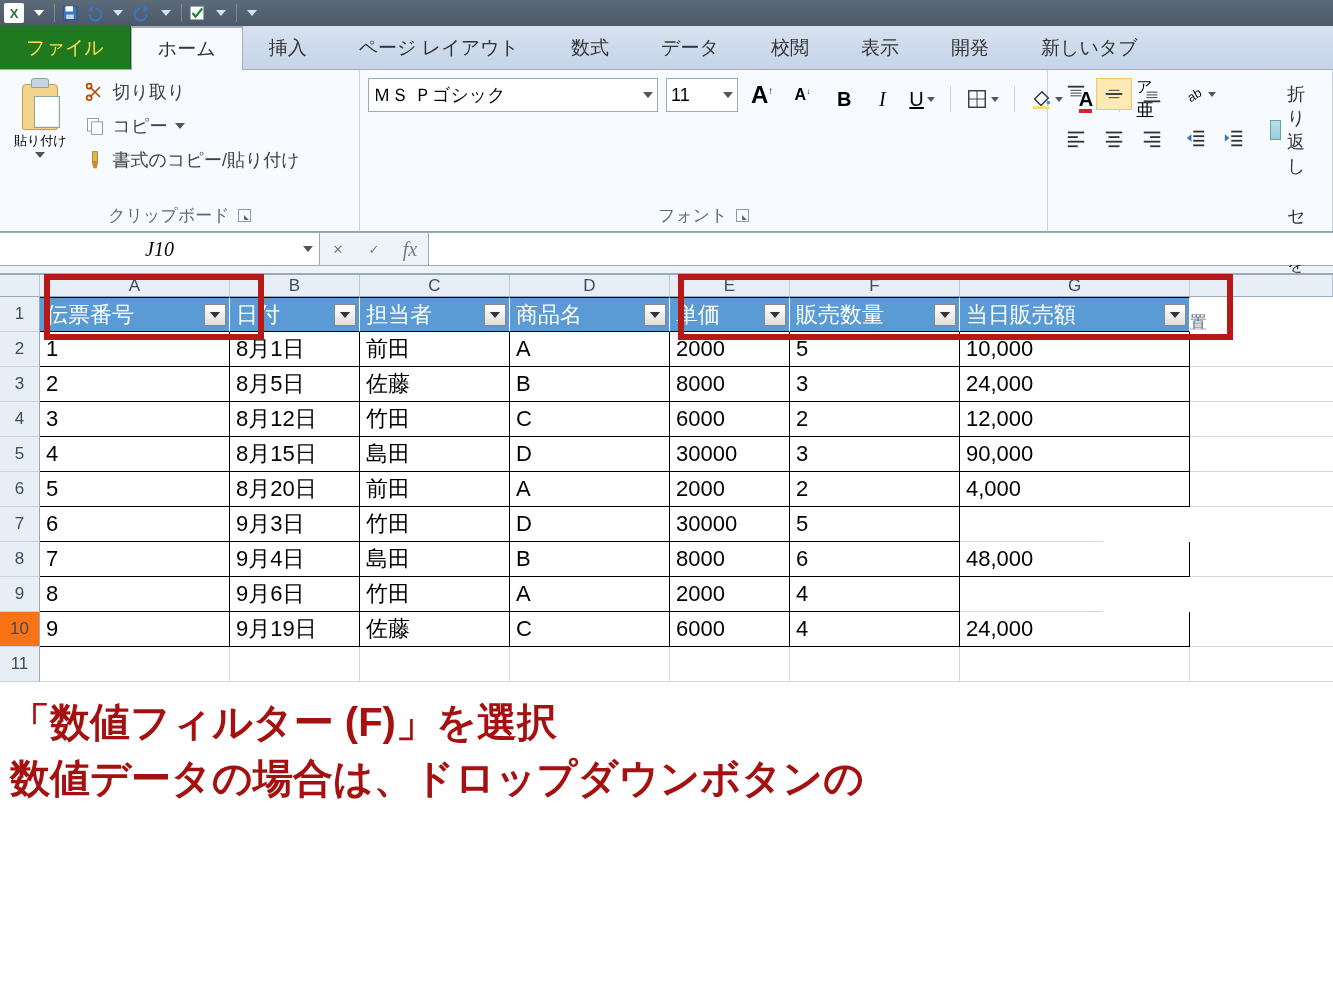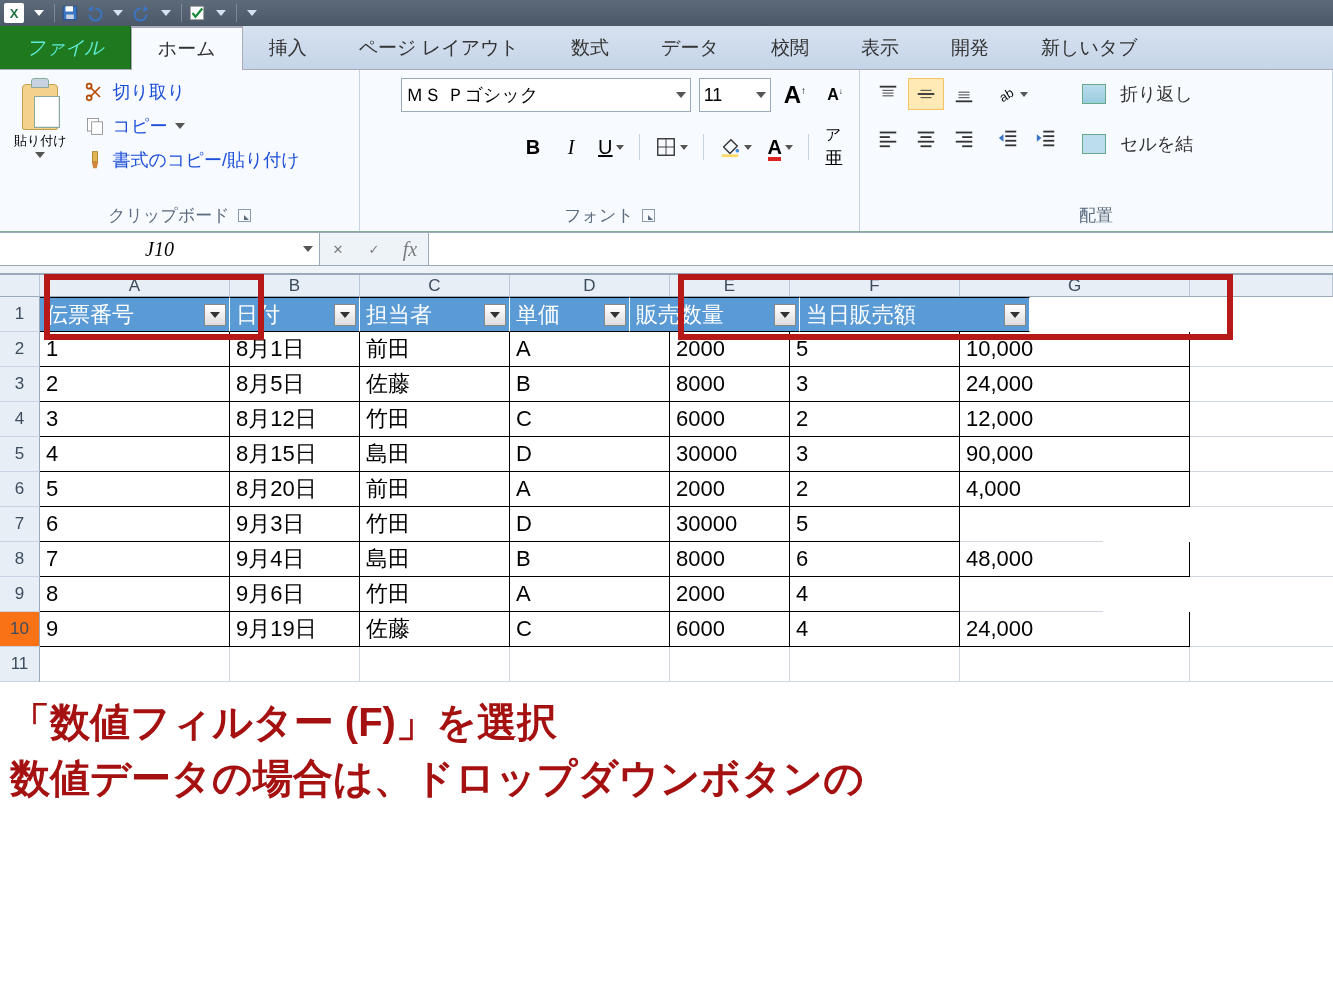--- a/index.html
+++ b/index.html
@@ -7,40 +7,40 @@
 
   
   .qat { background: linear-gradient(#5d6a7a, #4a5868); height: 26px; display: flex; align-items: center; padding: 0 4px; gap: 6px; }
   .qat .sep { width: 1px; height: 18px; background: rgba(255,255,255,0.25); }
   .qat-ico { width: 18px; height: 18px; display:flex; align-items:center; justify-content:center; color:#fff; }
   .excel-logo { width: 20px; height: 20px; background:#fff; border-radius:2px; display:flex; align-items:center; justify-content:center; font-weight:bold; color:#217346; font-size:13px;}
 
   
   .tabs-row { background: linear-gradient(#d7e2f0, #c5d4e8); display: flex; height: 44px; align-items: stretch; border-bottom: 1px solid #aab; }
   .tab { padding: 0 26px; display:flex; align-items:center; font-size: 19px; color: #333; cursor:pointer; }
-  .tab.file { background:#1f7a1f; color:#5eead4; border-right: 1px solid #185e18; font-style: italic; }
+  .tab.file { background:#1f7a1f; color:#fde047; border-right: 1px solid #185e18; }
   .tab.active { background:#f7fbff; border-left:1px solid #aab; border-right:1px solid #aab; border-top:2px solid #aab; margin-bottom:-1px; }
 
   
   .ribbon { background:#f7fbff; height: 162px; display:flex; border-bottom:1px solid #8a9; }
   .group { border-right: 1px solid #c7d3e2; display:flex; flex-direction:column; padding: 4px 6px 0 6px; }
   .group-body { flex:1; display:flex; align-items:flex-start; gap: 6px; }
   .group-label { text-align:center; font-size:17px; color:#5b6b7e; padding: 3px 0 4px; display:flex; justify-content:center; align-items:center; gap:8px;}
   .launcher { width:13px; height:13px; border:1px solid #8a9bb0; position:relative; }
   .launcher::after { content:""; position:absolute; right:1px; bottom:1px; width:0; height:0; border-left:5px solid #5b6b7e; border-top:5px solid transparent; }
 
   .vbtn { display:flex; flex-direction:column; align-items:center; gap:2px; padding:4px 8px; cursor:pointer; }
   .paste-ico { width: 44px; height: 52px; position:relative; }
   .paste-ico .board { position:absolute; inset:6px 4px 0 4px; background:#f3d38c; border:1px solid #bfa053; border-radius:4px 4px 2px 2px;}
   .paste-ico .clip { position:absolute; top:0; left:50%; transform:translateX(-50%); width:18px; height:10px; background:#c7d3e2; border:1px solid #8a9; border-radius:3px 3px 0 0;}
   .paste-ico .paper { position:absolute; bottom:2px; right:2px; width:26px; height:32px; background:#fff; border:1px solid #8a9; box-shadow: -1px -1px 0 #eaeaea inset;}
   .mini-drop { width:0; height:0; border-left:5px solid transparent; border-right:5px solid transparent; border-top:6px solid #555; }
 
   .clip-col { display:flex; flex-direction:column; gap:10px; padding:6px 4px;}
-  .clip-line { display:flex; align-items:center; gap:8px; font-size:18px; color:#1d4ed8; cursor:pointer;}
+  .clip-line { display:flex; align-items:center; gap:8px; font-size:18px; color:#404040; cursor:pointer;}
   .sci-ico { width:20px; height:20px; }
 
   
   .font-top { display:flex; gap:8px; padding:4px 2px;}
   .combo { background:#fff; border:1px solid #9ab; display:flex; align-items:center; justify-content:space-between; padding:2px 4px; font-size:18px;}
   .combo .arrow { width:0; height:0; border-left:5px solid transparent; border-right:5px solid transparent; border-top:6px solid #555;}
   .font-name { width: 290px; }
   .font-size { width: 72px; }
   .tbtn { min-width:32px; height:34px; display:flex; align-items:center; justify-content:center; border:1px solid transparent; cursor:pointer; position:relative; padding: 0 4px; }
   .sup { font-size:20px; font-weight:bold;}
@@ -52,21 +52,21 @@
 
   .svgico { width: 22px; height:22px; }
 
   
   .align-col { display:flex; flex-direction:column; gap:12px; padding:4px;}
   .align-row { display:flex; gap:8px; align-items:center;}
   .align-row .tbtn { min-width:36px; height:32px;}
   .tbar { display:flex; gap:2px;}
   .hl { background:#ffe9b5; border:1px solid #f6c367;}
 
-  .wrap-line { display:flex; align-items:center; gap:14px; font-size:18px; color:#333; cursor:pointer; padding: 4px;}
+  .wrap-line { display:flex; align-items:center; gap:6px; font-size:18px; color:#333; cursor:pointer; padding: 4px;}
   .wrap-ico { width:24px; height:20px; border:1px solid #6a8; background:linear-gradient(#bde, #9cd); }
 
   
   .formula-bar { display:flex; border:1px solid #9ab; border-left:none; border-right:none; height:34px; align-items:center; background:#eef3f8;}
   .name-box { width: 320px; height:100%; background:#fff; border-right:1px solid #9ab; display:flex; align-items:center; justify-content:center; font-size:20px; font-style:italic; font-family: "Times New Roman", serif; position:relative;}
   .name-box .arrow { position:absolute; right:6px; width:0; height:0; border-left:5px solid transparent; border-right:5px solid transparent; border-top:6px solid #555;}
   .fx-btns { display:flex; align-items:center; height:100%; background:#eef3f8;}
   .fx-btn { width:36px; height:100%; display:flex; align-items:center; justify-content:center; opacity:0.5;}
   .fx-label { font-style:italic; font-family:"Times New Roman", serif; font-size:20px;}
   .fx-input { flex:1; background:#fff; border-left:1px solid #9ab; height:100%;}
@@ -195,21 +195,21 @@
         </div>
       </div>
     </div>
     <div class="group-label">
       <span>クリップボード</span>
       <span class="launcher"></span>
     </div>
   </div>
 
   <div class="group" style="min-width:500px;">
-    <div class="group-body" style="flex-direction:column; align-items:flex-end;">
+    <div class="group-body" style="flex-direction:row; align-items:flex-start;">
       <div class="font-top">
         <div class="combo font-name">
           <span>ＭＳ Ｐゴシック</span>
           <span class="arrow"></span>
         </div>
         <div class="combo font-size">
           <span>11</span>
           <span class="arrow"></span>
         </div>
         <div class="tbtn">
@@ -407,20 +407,24 @@
         <span class="flt-btn"></span>
       </div>
     <div class="cell thdr w-B">
         <span>日付</span>
         <span class="flt-btn"></span>
       </div>
     <div class="cell thdr w-C">
         <span>担当者</span>
         <span class="flt-btn"></span>
       </div>
+    <div class="cell thdr w-D">
+        <span>商品名</span>
+        <span class="flt-btn"></span>
+      </div>
     <div class="cell thdr w-E">
         <span>単価</span>
         <span class="flt-btn"></span>
       </div>
     <div class="cell thdr w-F">
         <span>販売数量</span>
         <span class="flt-btn"></span>
       </div>
     <div class="cell thdr w-G">
         <span>当日販売額</span>

